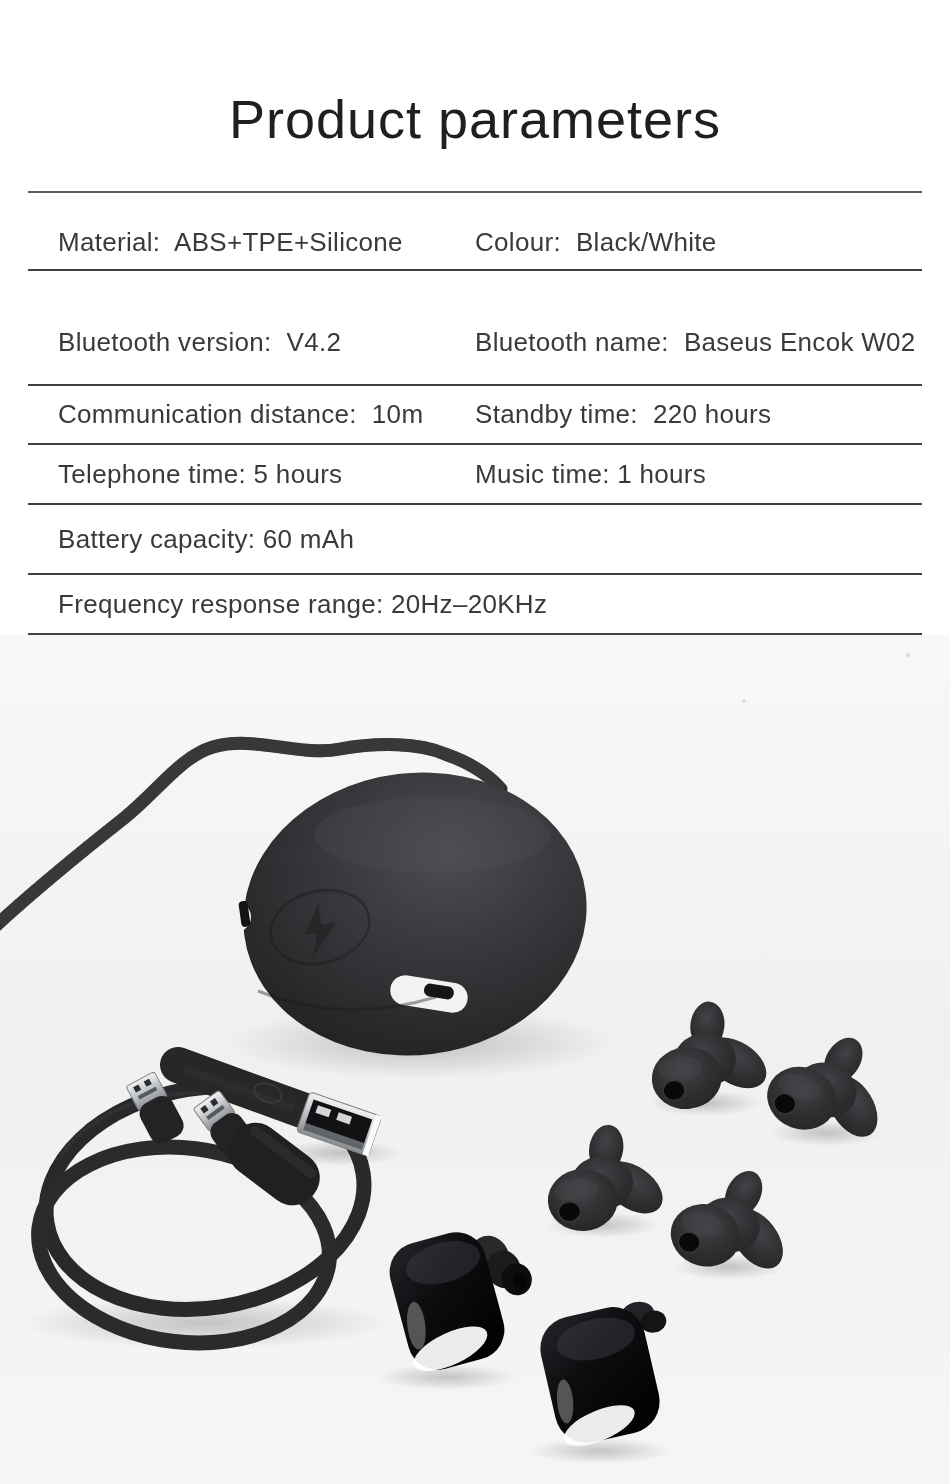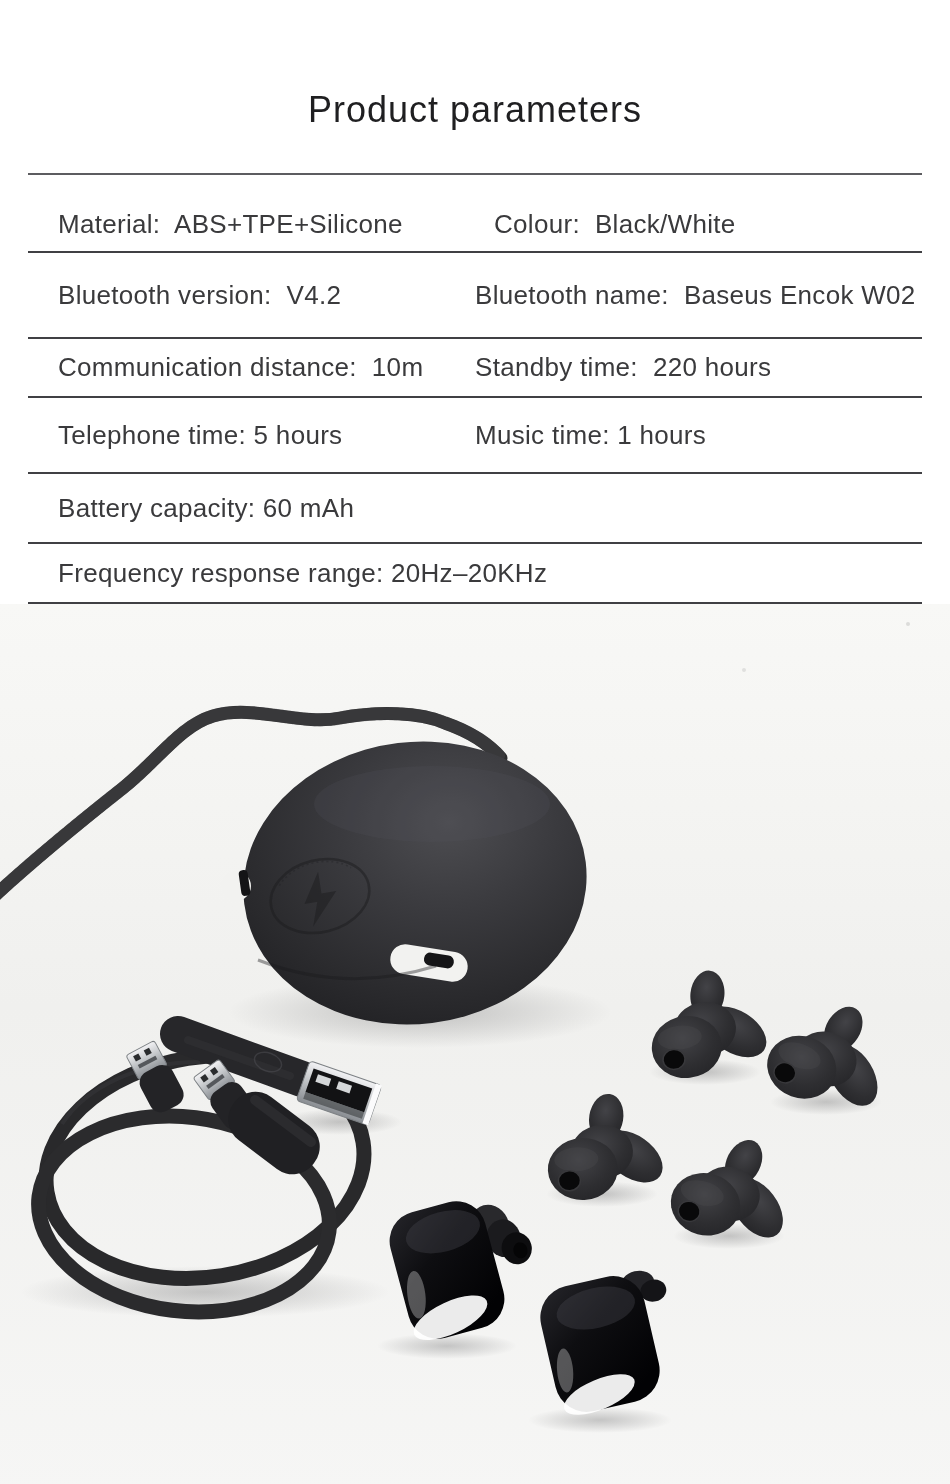--- a/index.html
+++ b/index.html
@@ -8,40 +8,40 @@
     background:#ffffff;
     font-family:"Liberation Sans","DejaVu Sans",sans-serif;
     color:#3a3a3c;
     overflow:hidden;
     position:relative;
   }
   .page{width:950px;height:1484px;position:relative;}
   .title{
     margin:92px 0 0 0;
     text-align:center;
-    font-size:36px;
+    font-size:54px;
     font-weight:400;
     letter-spacing:1px;
     color:#1f1f21;
     line-height:1;
   }
   .spec-table{
     margin:45px 28px 0 28px;
     border-top:2px solid #5c5c60;
   }
   .spec-row{
     display:flex;
     align-items:center;
     border-bottom:2px solid #404044;
     box-sizing:border-box;
   }
-  .spec-row:nth-child(1){height:78px;padding-top:22px;gap:19px;}
-  .spec-row:nth-child(2){height:86px;}
+  .spec-row:nth-child(1){height:78px;padding-top:22px;}
+  .spec-row:nth-child(2){height:86px;margin-top:29px;}
   .spec-row:nth-child(3){height:59px;}
-  .spec-row:nth-child(4){height:76px;}
+  .spec-row:nth-child(4){height:60px;}
   .spec-row:nth-child(5){height:70px;}
   .spec-row:nth-child(6){height:60px;}
   .cell{
     font-size:26px;
     letter-spacing:0.3px;
     color:#3a3a3c;
     white-space:pre-wrap;
   }
   .cell.left{width:417px;padding-left:30px;flex:none;}
   .cell.right{flex:1;}

